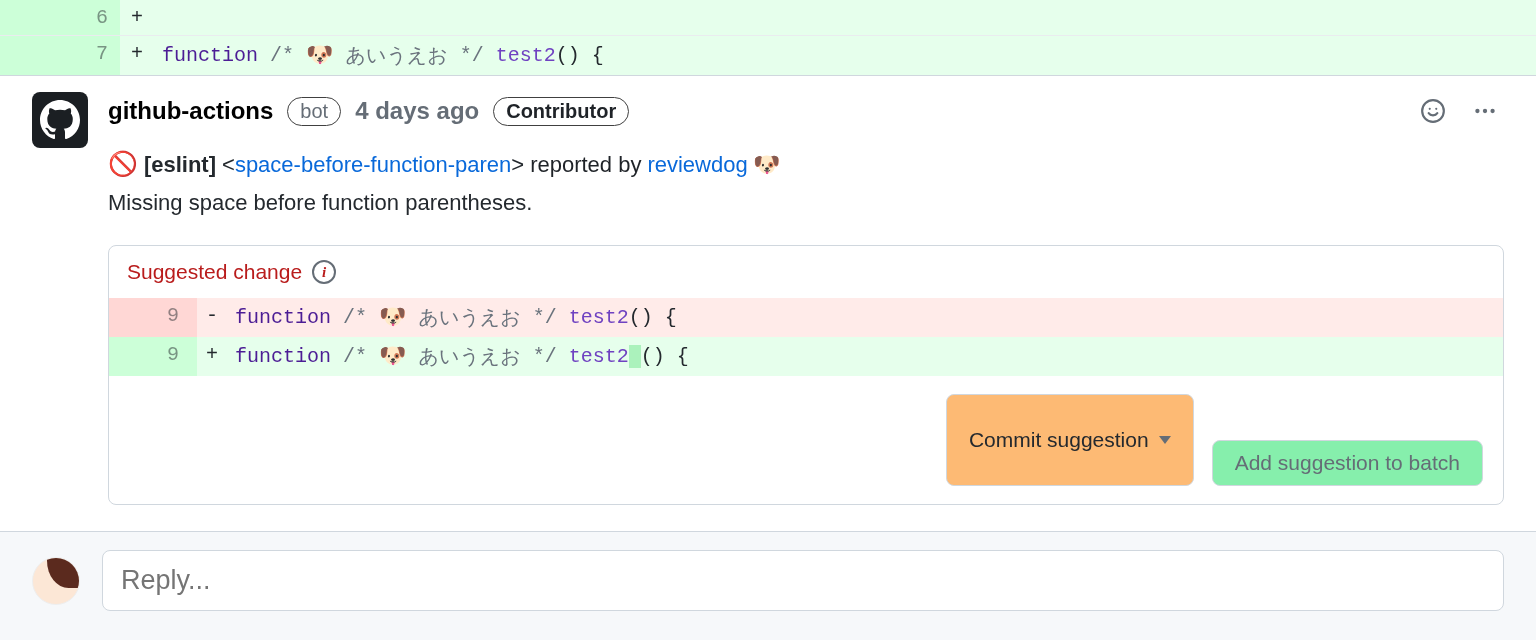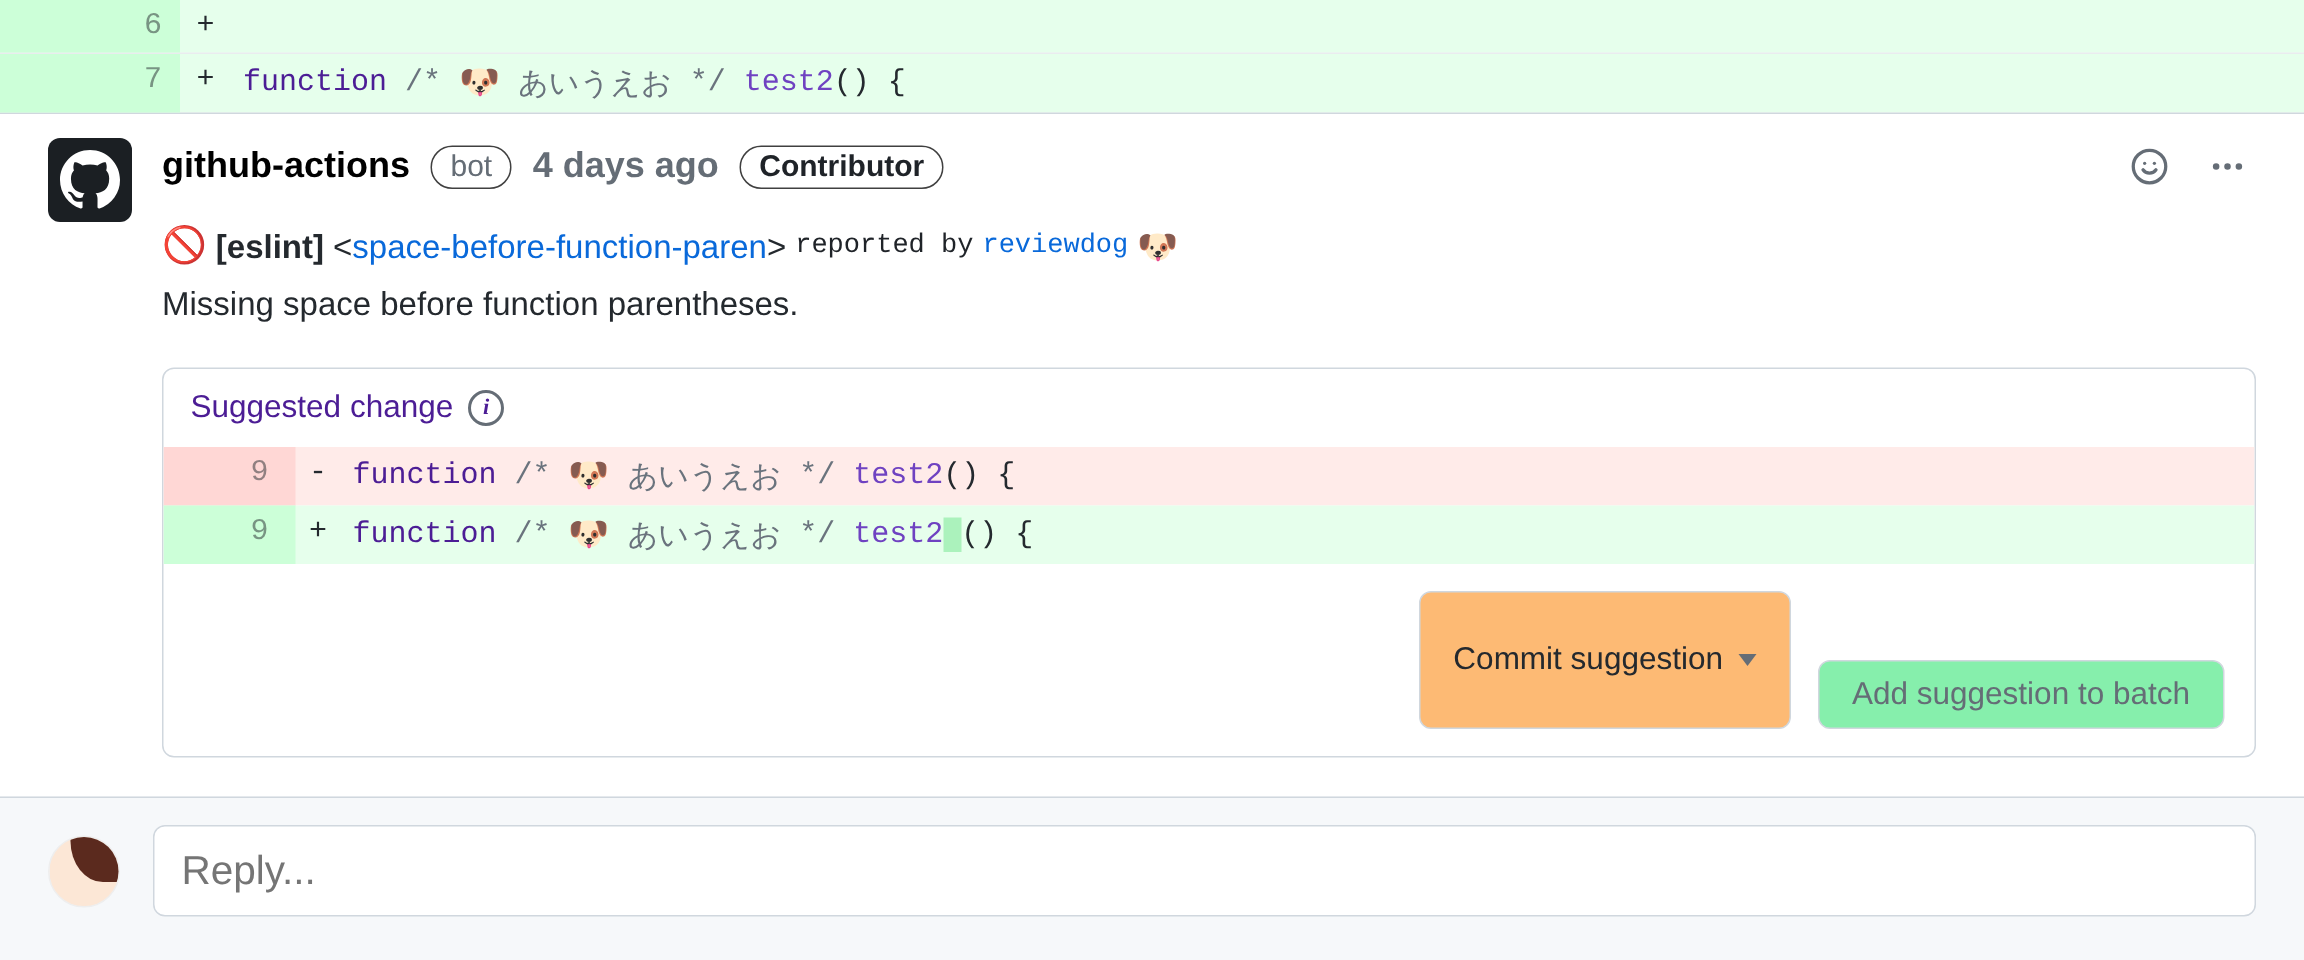--- a/index.html
+++ b/index.html
@@ -77,35 +77,35 @@
   .icon-btn {
     background: none; border: none; cursor: pointer;
     color: #656d76; padding: 6px; display: flex; align-items:center;
   }
   .icon-btn svg { width: 26px; height: 26px; stroke: currentColor; fill: none; }
 
   .comment-text { font-size: 22px; line-height: 1.5; }
   .comment-text .line1 { display:flex; align-items:center; flex-wrap:wrap; gap:6px; margin-bottom:4px; }
   .comment-text .bracket { font-weight:600; }
   .comment-text a { color: #0969da; text-decoration: none; }
-  .inline-small { font-size: 18px; color:#1f2328;font-family:Liberation Mono, monospace; }
+  .inline-small { font-size: 22px; color:#1f2328; }
   .no-entry { font-size: 24px; }
   .dog-emoji { font-size: 22px; }
 
   
   .suggestion {
     border: 1px solid #d0d7de;
     border-radius: 8px;
     margin-top: 26px;
     overflow: hidden;
   }
   .sugg-header {
     padding: 14px 18px;
     font-size: 21px;
-    color: #4c1d95;
+    color: #b91c1c;
     display:flex; align-items:flex-start; gap:10px;
   }
   .info-icon {
     width: 24px; height: 24px; border: 2px solid #656d76;
     border-radius: 50%; display:inline-flex; align-items:center; justify-content:center;
     font-family: Georgia, serif; font-weight:bold; font-size:15px; font-style: italic;
   }
   .sugg-diff .diff-line { border-top: none; font-size: 20px;}
   .sugg-diff .ln-cell { width: 88px; padding-right: 18px; font-size:20px;}
   .sugg-diff .sign-cell { width: 30px; }

